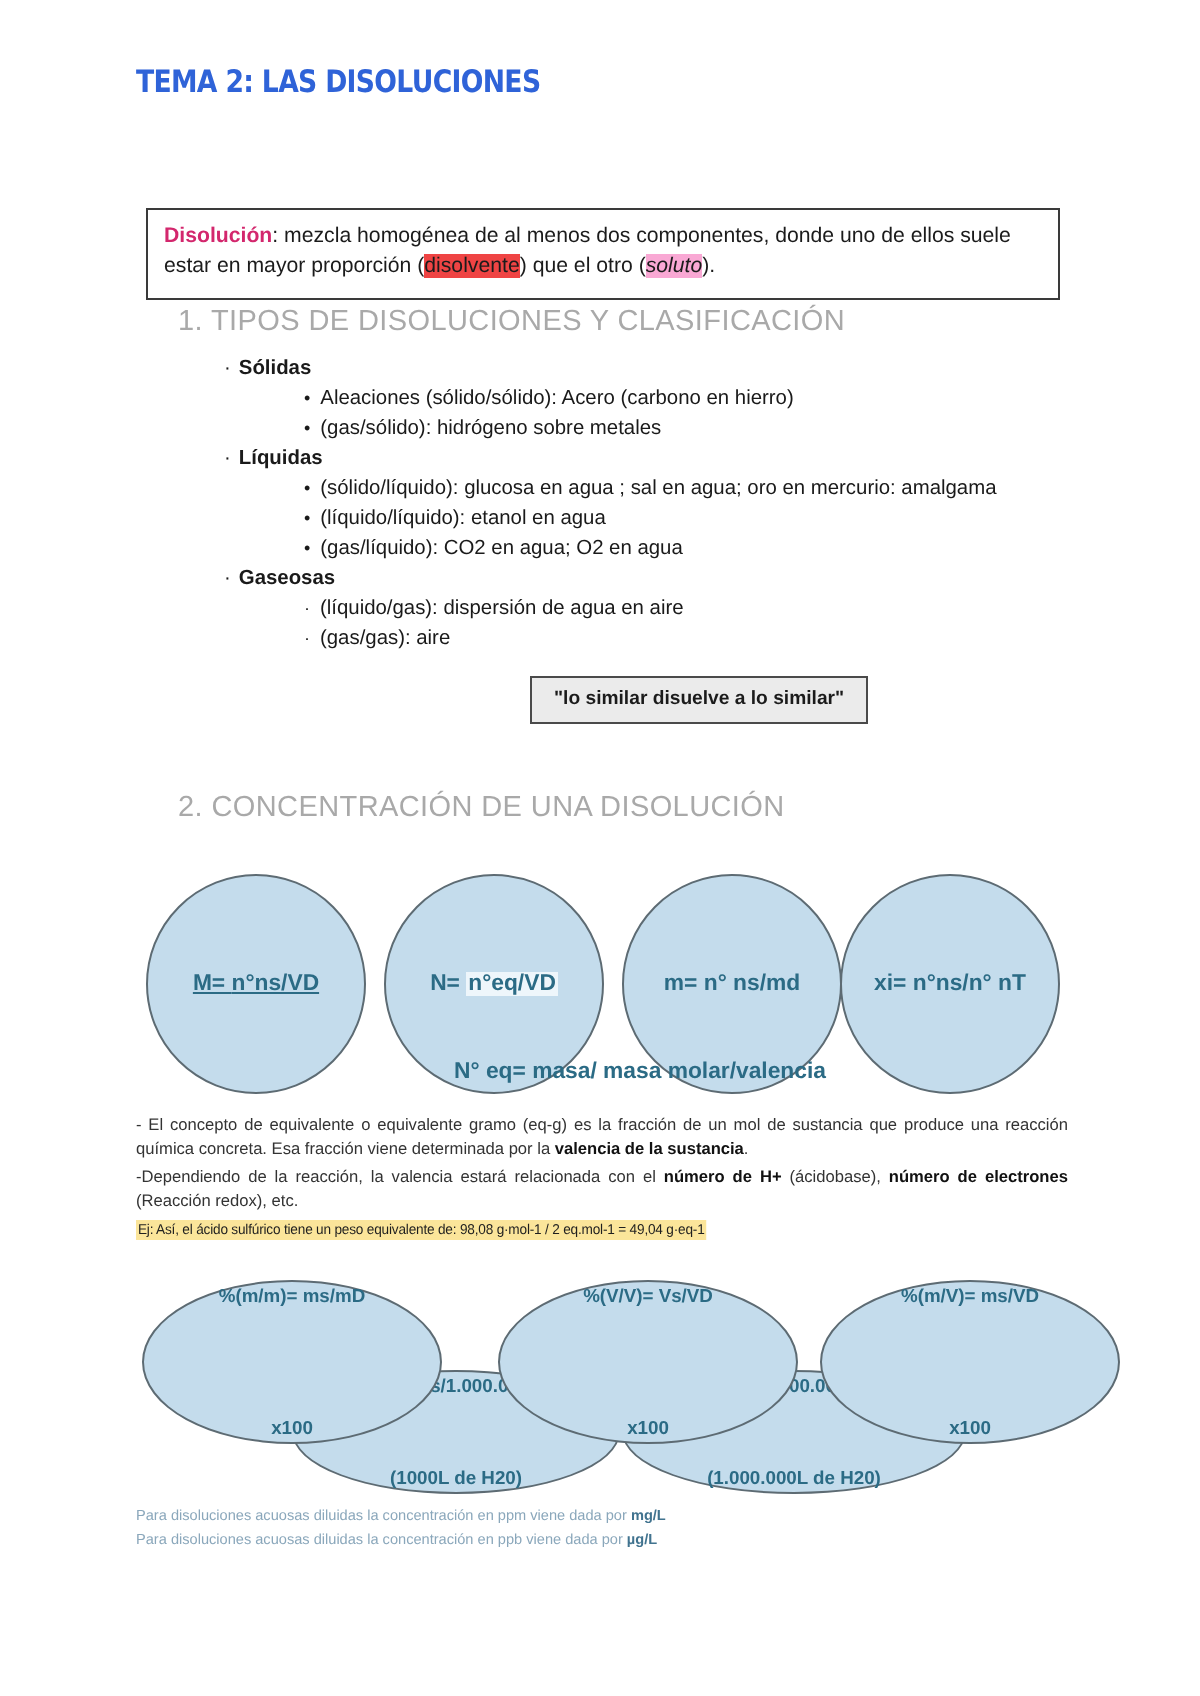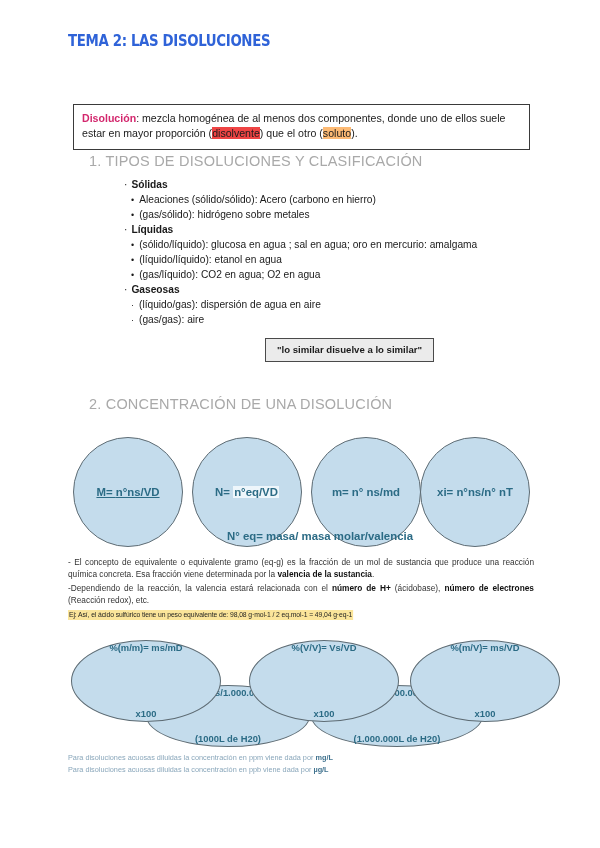--- a/index.html
+++ b/index.html
@@ -49,21 +49,21 @@
     font-size: 10.6px;
     line-height: 1.45;
     color: #1b1b1b;
   }
   .def-term {
     font-weight: bold;
     color: #d3276d;
     margin-top: 16px;
   }
   .hl-pink  { background: #ef4444; }
-  .hl-green { background: #fdba74; }
+  .hl-green { background: #f9a8d4; font-style: italic; }
 
   
   .section-heading {
     position: absolute;
     font-size: 14.5px;
     color: #a9a9a9;
     letter-spacing: 0.2px;
     font-weight: normal;
     white-space: nowrap;
   }
@@ -74,26 +74,26 @@
   .outline {
     position: absolute;
     left: 112px;
     top: 178px;
     width: 430px;
     font-size: 10.2px;
     line-height: 1.47;
   }
   .lvl1 {
     font-weight: bold;
-    margin-left: 12px;
+    margin-left: 0px;
     white-space: nowrap;
   }
   .lvl1 .dot { margin-right: 4px; font-weight: normal; }
   .lvl2 {
-    margin-left: 19px;
+    margin-left: 40px;
     white-space: nowrap;
   }
   .lvl2 .bullet { margin-right: 5px; font-size: 9px; }
 
   
   .quote-box {
     position: absolute;
     left: 265px;
     top: 338px;
     border: 1.4px solid #4a4a4a;

